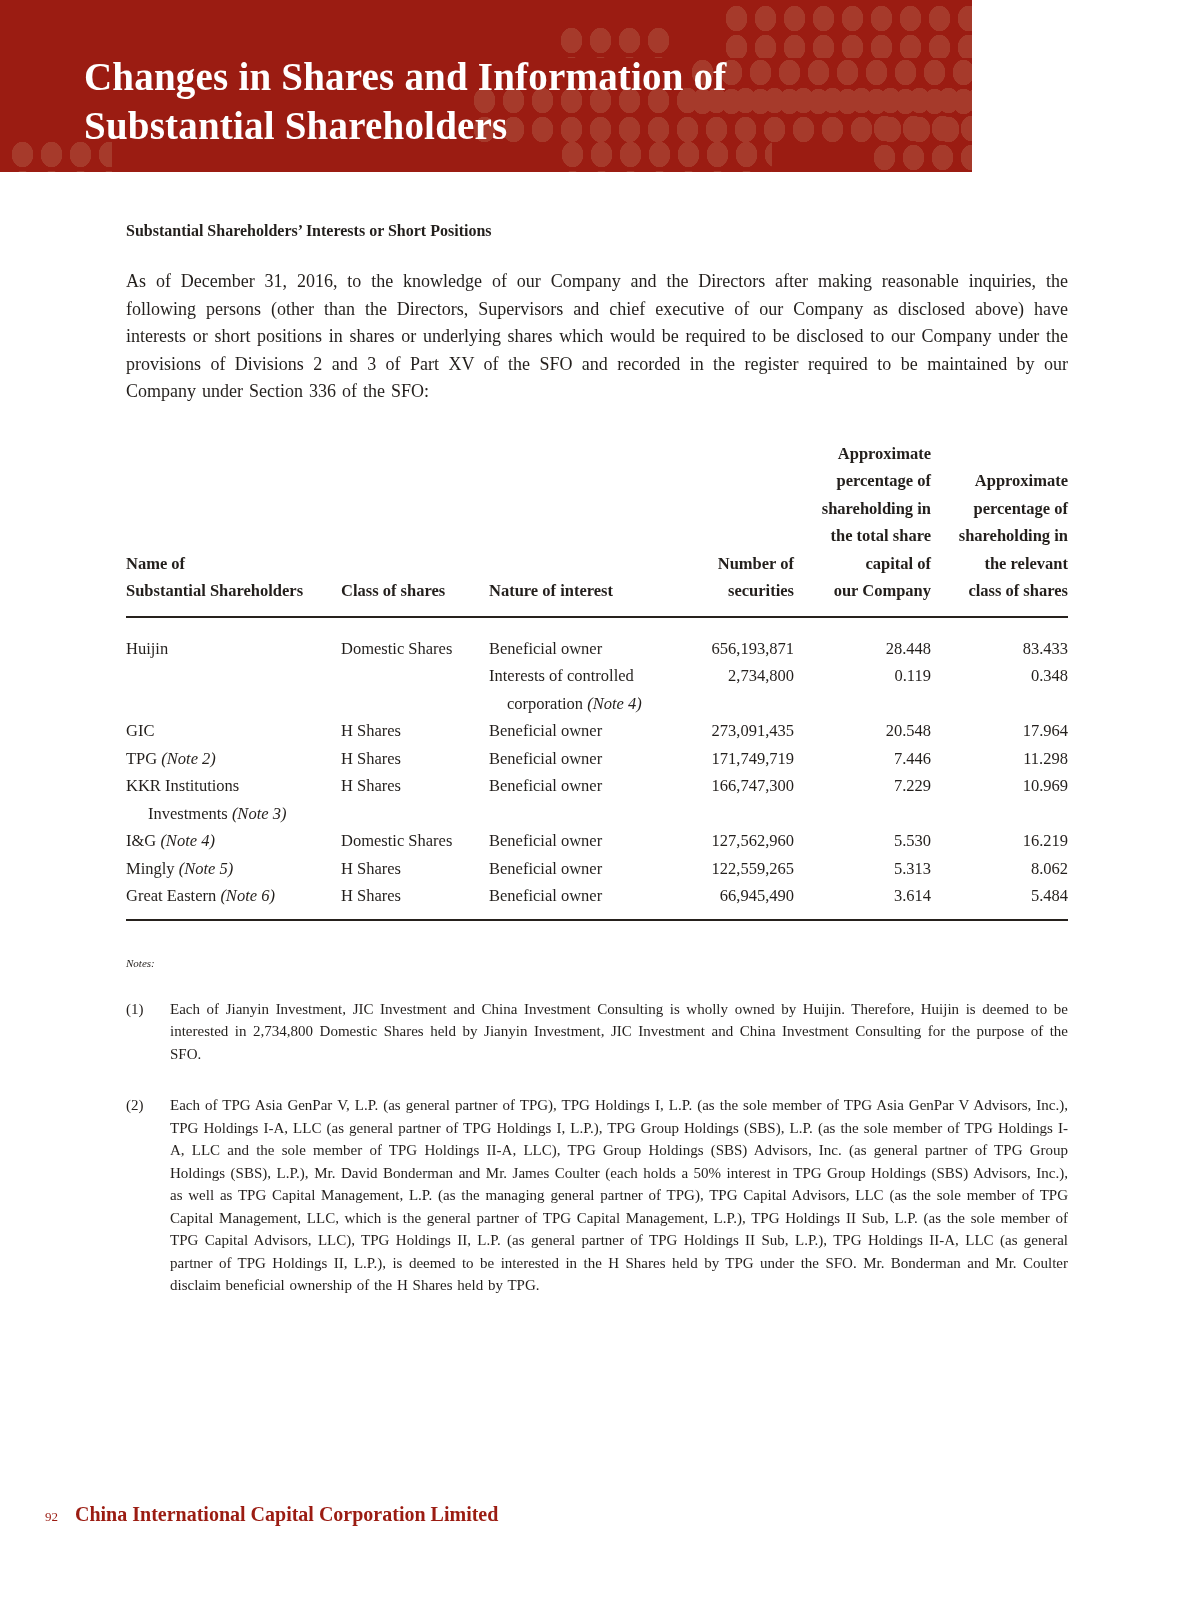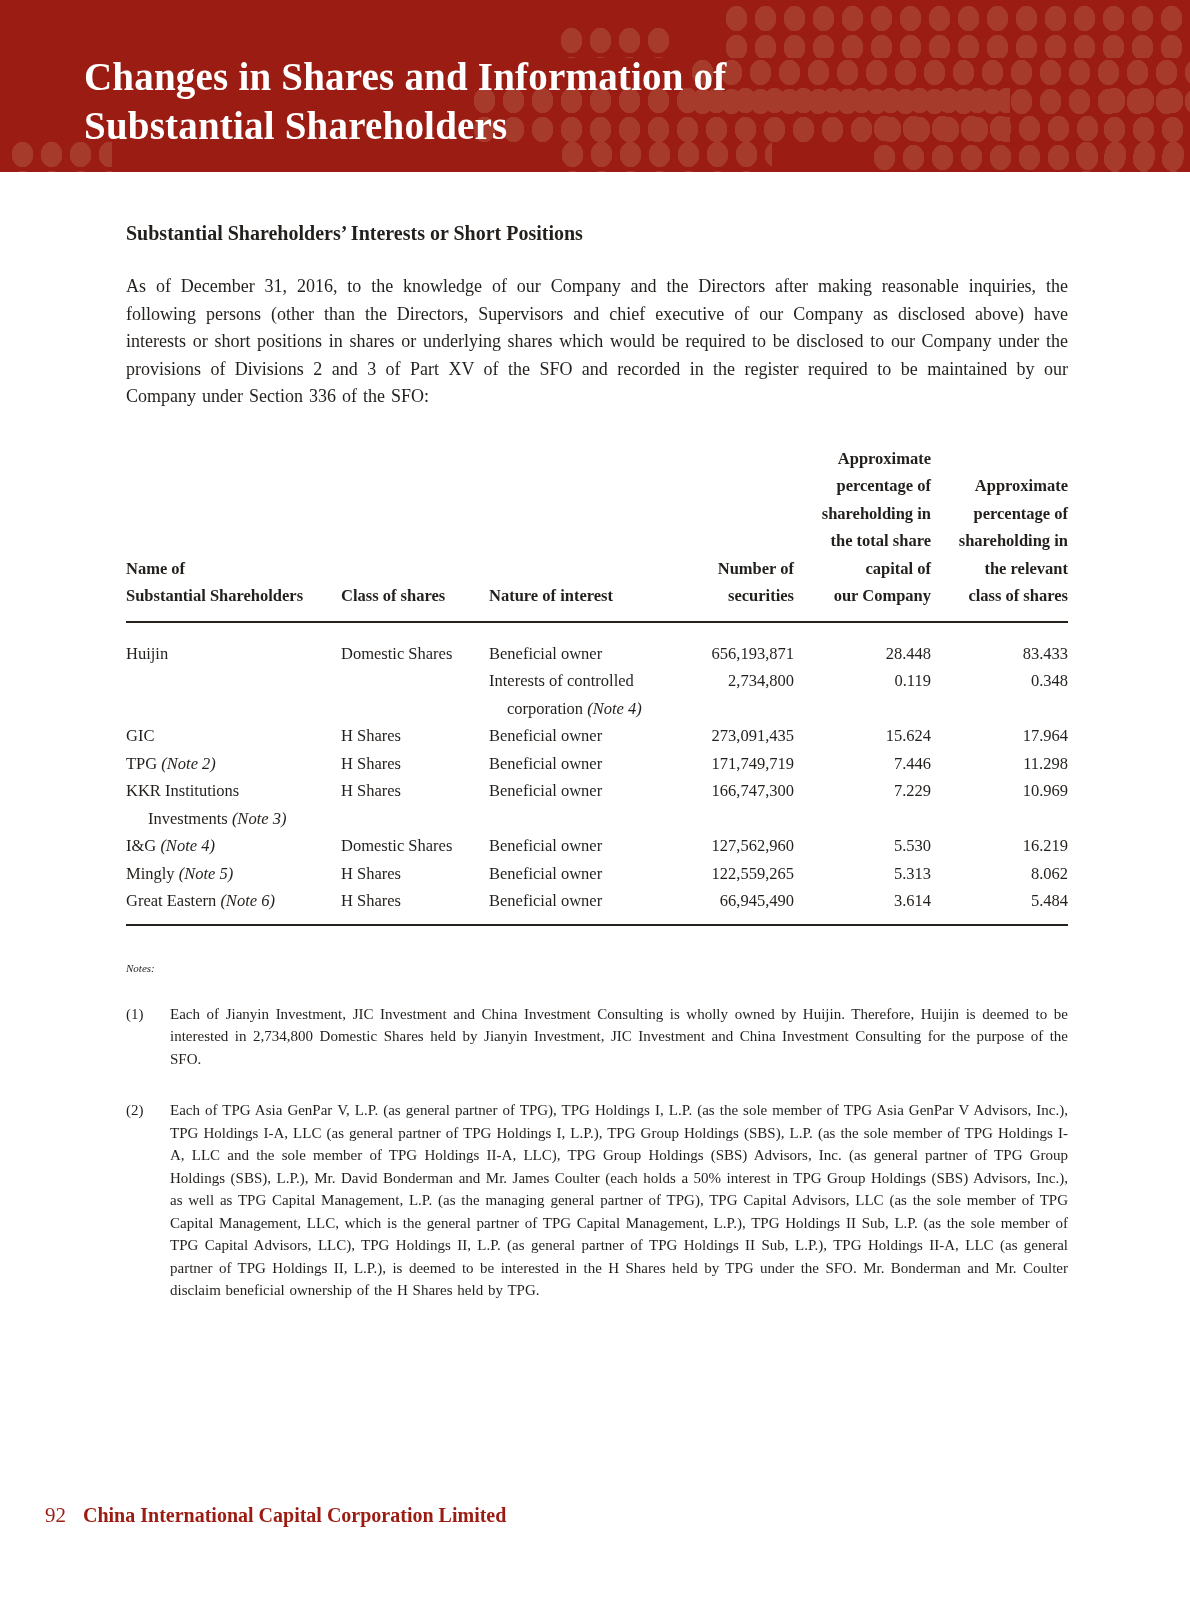--- a/index.html
+++ b/index.html
@@ -13,21 +13,21 @@
   body{
     width:1190px;height:1615px;
     position:relative;
     font-family:"Liberation Serif","DejaVu Serif",serif;
     color:var(--ink);
     overflow:hidden;
   }
   
   .banner{
     position:relative;
-    width:1190px;height:172px;
+    width:972px;height:172px;
     background:var(--banner-bg);
     overflow:hidden;
   }
   .dots{
     position:absolute;
     background-image:radial-gradient(11px 13px at 14.5px 14.5px, var(--banner-dot) 96%, transparent 100%);
     background-size:29px 29px;
   }
   .banner-title{
     position:absolute;
@@ -39,21 +39,21 @@
     letter-spacing:.2px;
     z-index:2;
   }
   
   .content{
     margin-left:126px;
     width:942px;
   }
   .section-heading{
     margin-top:50px;
-    font-size:20px;
+    font-size:16px;
     font-weight:bold;
   }
   .intro{
     margin-top:28px;
     font-size:18px;
     line-height:27.5px;
     text-align:justify;
     word-spacing:1.5px;
   }
   
@@ -94,21 +94,21 @@
   .note-text{flex:1;text-align:justify;word-spacing:1px;}
   
   .footer{
     position:absolute;
     left:45px;top:1503px;
     display:flex;
     align-items:baseline;
     gap:17px;
     color:var(--accent);
   }
-  .page-num{font-size:21px;}
+  .page-num{font-size:13px;}
   .company{font-size:20px;font-weight:bold;}
 </style>
 </head>
 <body>
 
 <div class="banner">
   <div class="dots" style="left:722px;top:4px;width:468px;height:54px;"></div>
   <div class="dots" style="left:557px;top:26px;width:112px;height:32px;"></div>
   <div class="dots" style="left:688px;top:58px;width:502px;height:56px;"></div>
   <div class="dots" style="left:470px;top:86px;width:540px;height:58px;"></div>
@@ -172,21 +172,21 @@
         <div class="td num">2,734,800</div>
         <div class="td num">0.119</div>
         <div class="td num">0.348</div>
       </div>
 
       <div class="tr">
         <div class="td">GIC</div>
         <div class="td">H Shares</div>
         <div class="td">Beneficial owner</div>
         <div class="td num">273,091,435</div>
-        <div class="td num">15.624</div>
+        <div class="td num">20.548</div>
         <div class="td num">17.964</div>
       </div>
 
       <div class="tr">
         <div class="td"><span>TPG</span> <span class="it">(Note 2)</span></div>
         <div class="td">H Shares</div>
         <div class="td">Beneficial owner</div>
         <div class="td num">171,749,719</div>
         <div class="td num">7.446</div>
         <div class="td num">11.298</div>

